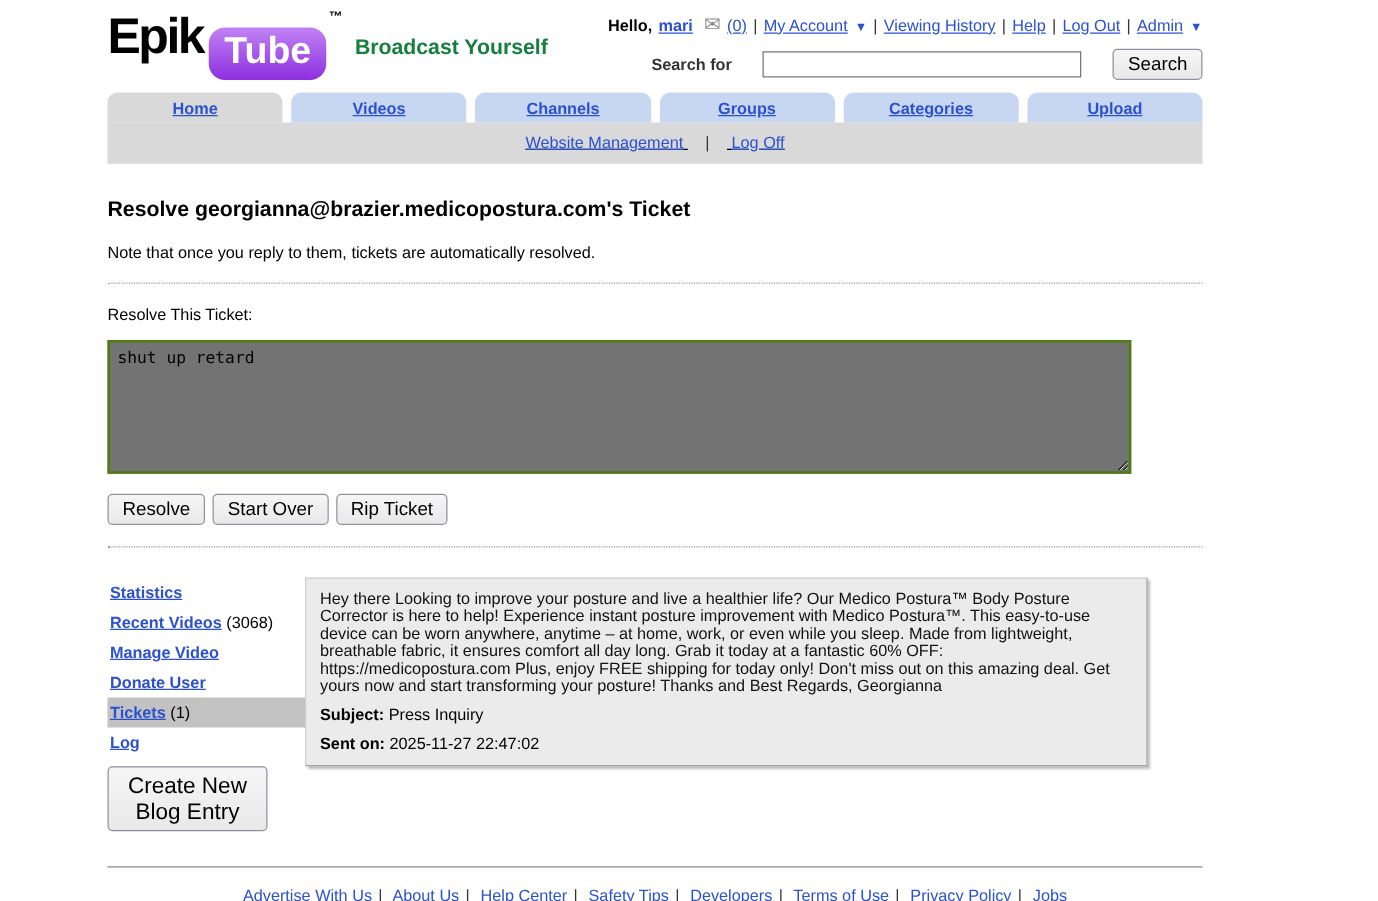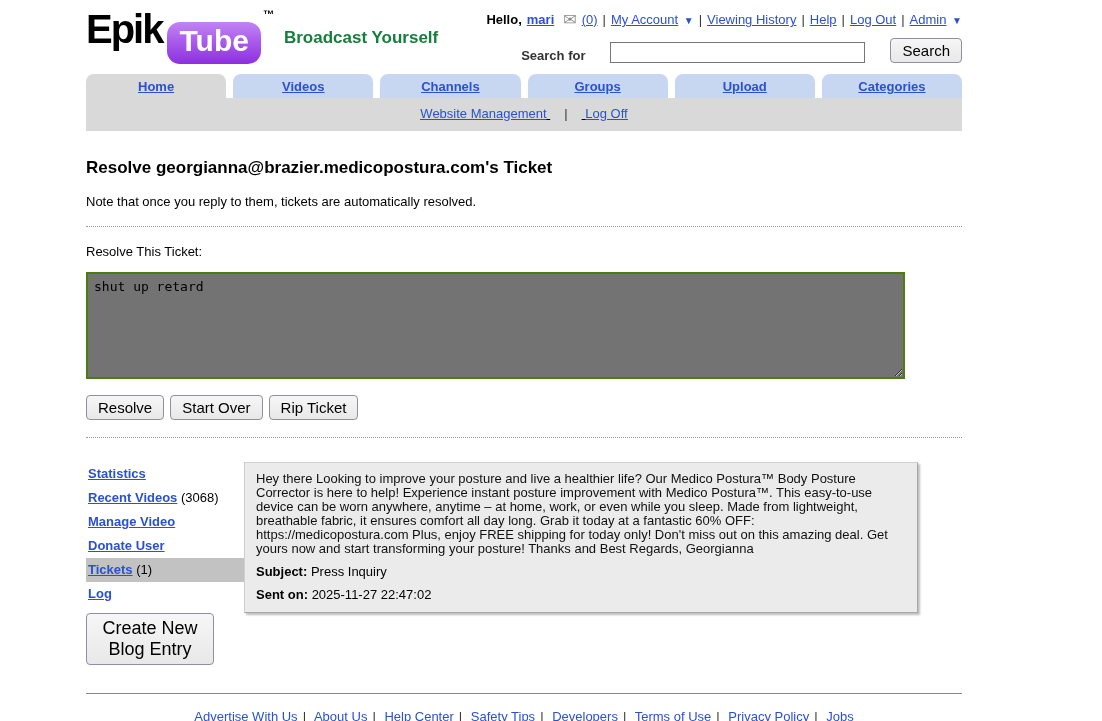--- a/index.html
+++ b/index.html
@@ -28,21 +28,21 @@
   .logo-tm { font-size: 11px; font-weight: bold; margin-left: 2px; margin-top: 2px; }
   .logo-tagline { color: #15803d; font-weight: bold; font-size: 17px; margin-left: 10px; margin-top: 22px; }
 
   .header-right { position: absolute; right: 0; top: 10px; text-align: right; }
   .account-line { font-size: 13px; display: flex; align-items: center; justify-content: flex-end; gap: 5px; }
   .greeting { font-weight: bold; }
   .username { font-weight: bold; }
   .mail-icon { color: #8a8a8a; font-size: 16px; margin-left: 4px; }
   .dd-arrow { color: #2b50d0; font-size: 10px; text-decoration: none; display: inline-block; margin-left: 2px; }
   .sep { color: #333; }
-  .search-line { margin-top: 9px; display: flex; align-items: flex-end; justify-content: flex-end; gap: 25px; }
+  .search-line { margin-top: 9px; display: flex; align-items: center; justify-content: flex-end; gap: 25px; }
   .search-label { font-size: 13px; font-weight: bold; color: #333; }
   .search-input { width: 255px; height: 21px; border: 1px solid #767676; font-size: 13px; padding: 1px 4px; }
   .btn {
     font-family: inherit; font-size: 15px; color: #000;
     background: linear-gradient(#f6f6f6, #e8e8e8);
     border: 1px solid #8f8f9d; border-radius: 4px; padding: 3px 11px; cursor: pointer;
   }
 
   
   .tabs { display: flex; gap: 7px; margin-top: 12px; }
@@ -142,22 +142,22 @@
         <button class="btn">Search</button>
       </div>
     </div>
   </div>
 
   <div class="tabs">
     <div class="tab active"><a class="link">Home</a></div>
     <div class="tab"><a class="link">Videos</a></div>
     <div class="tab"><a class="link">Channels</a></div>
     <div class="tab"><a class="link">Groups</a></div>
+    <div class="tab"><a class="link">Categories</a></div>
     <div class="tab"><a class="link">Upload</a></div>
-    <div class="tab"><a class="link">Categories</a></div>
   </div>
 
   <div class="subnav">
     <a class="link">Website Management</a>
     <span class="sep">|</span>
     <a class="link">Log Off</a>
   </div>
 
   <h1 class="page-title">Resolve georgianna@brazier.medicopostura.com's Ticket</h1>
   <div class="note">Note that once you reply to them, tickets are automatically resolved.</div>

